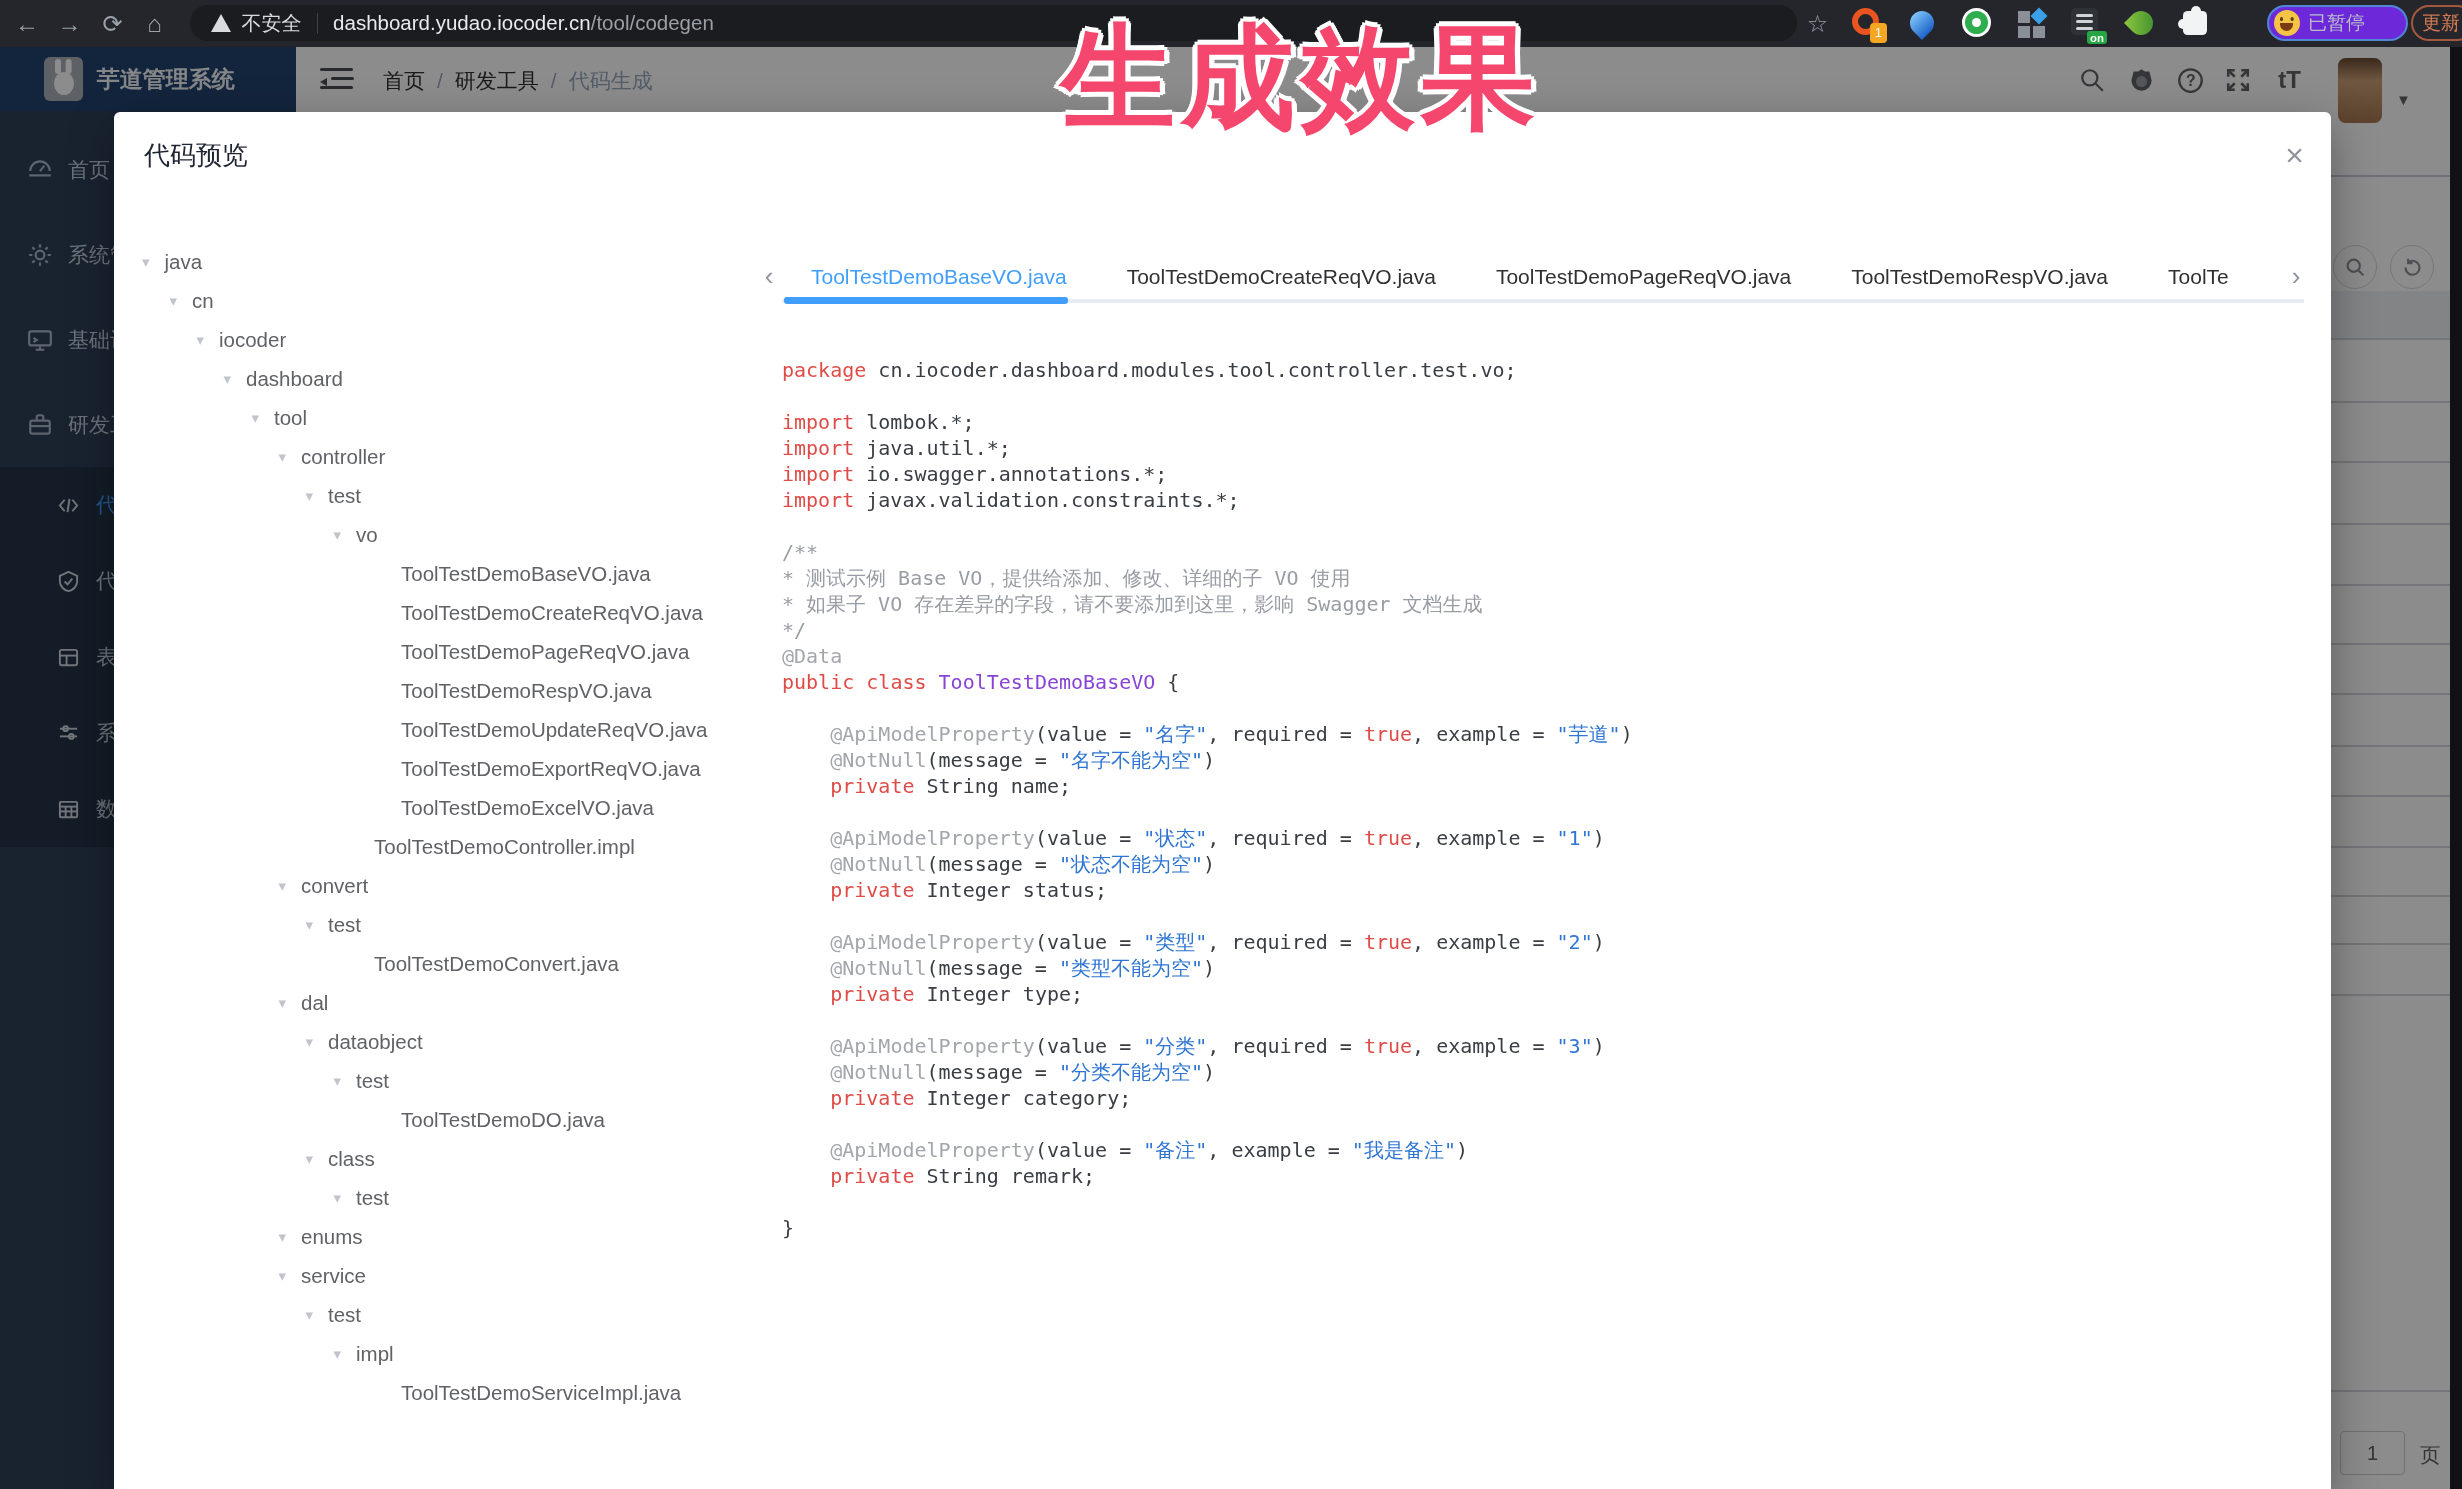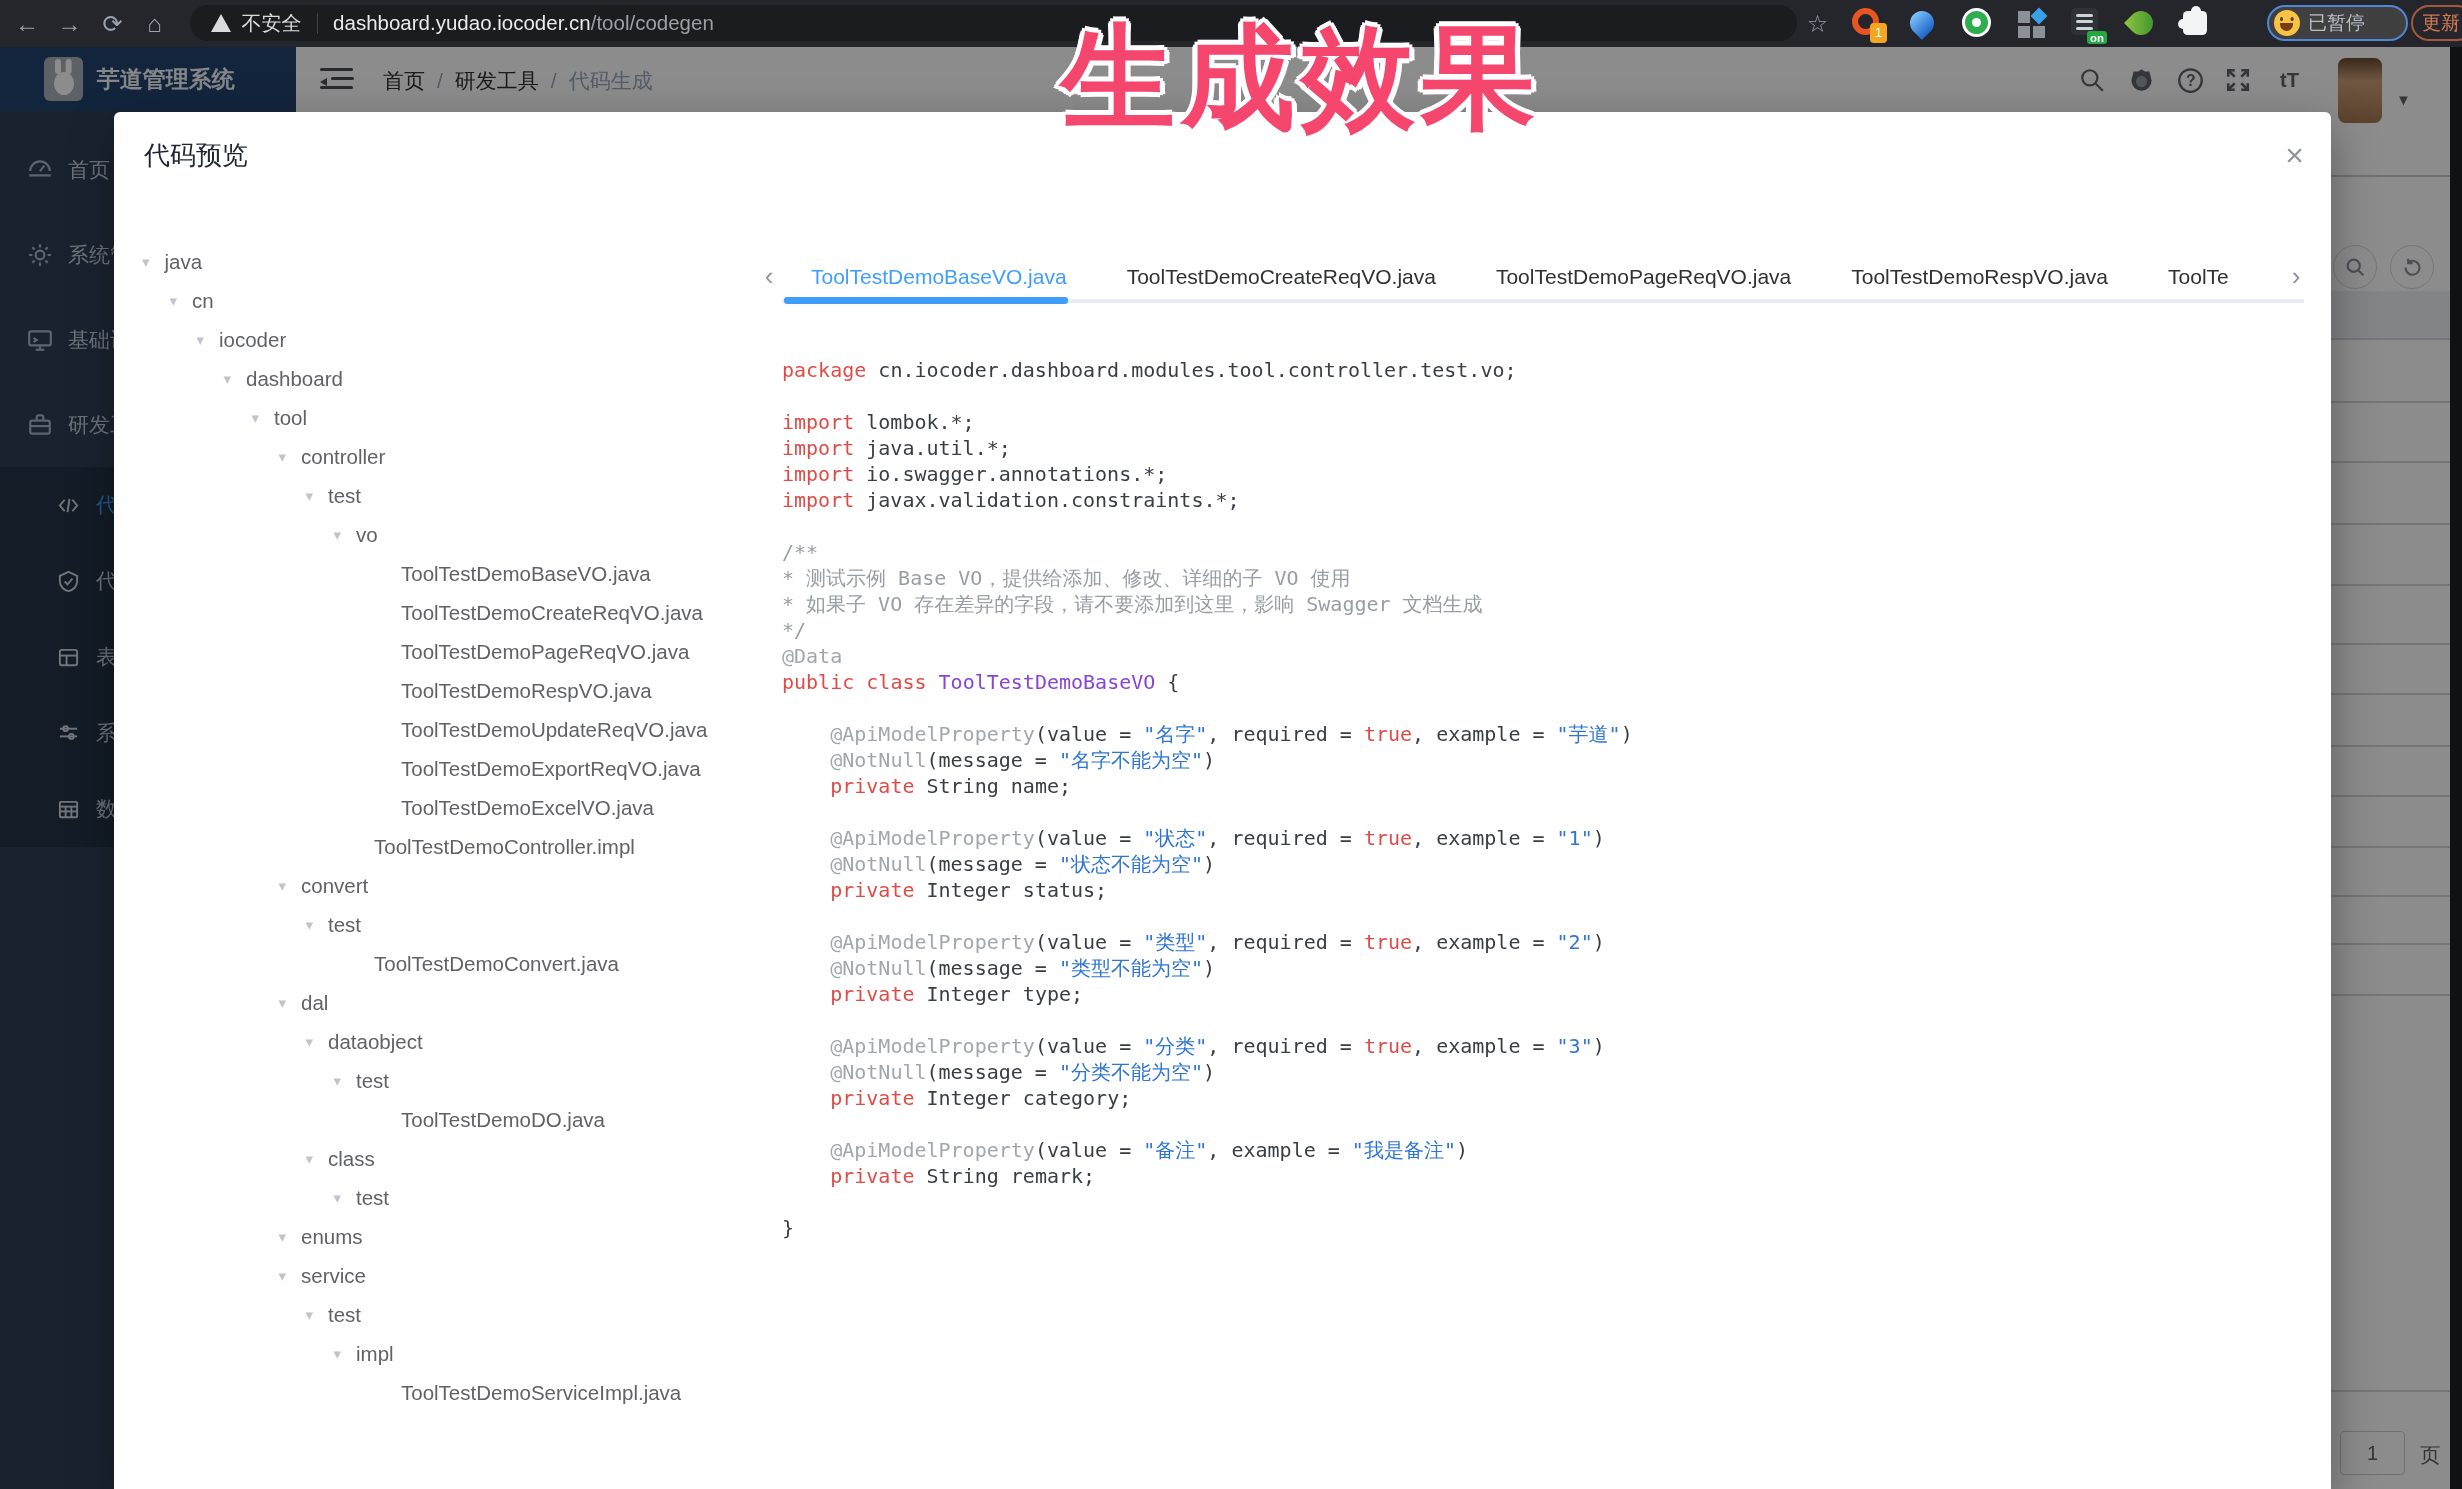--- a/index.html
+++ b/index.html
@@ -35,21 +35,21 @@
   .ext-list-b { width:27px; height:27px; background:#2e3136; border-radius:4.6px; padding:5.3px 4.6px; }
   .ext-list-b i { display:block; height:3px; background:#cfd3d8; margin-bottom:3.8px; border-radius:1.5px; }
   .ext-on { position:absolute; right:-6px; bottom:-6px; background:#27a744; color:#fff; font-size:11.4px;
     border-radius:3px; padding:0.8px 3px; font-weight:bold; }
   .ext-leaf { width:24px; height:24px; margin:3px; background:linear-gradient(135deg,#8cc63f,#3c8c2f);
     border-radius:0 50% 50% 50%; transform:rotate(-45deg); }
   .ext-puzzle { position:relative; width:24px; height:24px; margin:3px; background:#f1f3f4; border-radius:4.6px; }
   .ext-puzzle::before { content:""; position:absolute; left:7.6px; top:-5.3px; width:10px; height:10px; border-radius:50%; background:#f1f3f4; }
   .ext-puzzle::after { content:""; position:absolute; left:-5.3px; top:7.6px; width:10px; height:10px; border-radius:50%; background:#f1f3f4; }
   #paused-pill { position:absolute; left:2267px; top:5.3px; width:141px; height:36px; border:2.3px solid #4f86d6;
-    border-radius:18px; background:#404040; display:flex; align-items:center; }
+    border-radius:18px; background:#6d28d9; display:flex; align-items:center; }
   .face { width:26px; height:26px; border-radius:50%; background:#f6c445; margin-left:5.3px; position:relative; }
   .face::before { content:""; position:absolute; left:5.3px; top:6.8px; width:3.8px; height:3.8px; border-radius:50%;
     background:#5a4014; box-shadow:10.6px 0 0 #5a4014; }
   .face::after { content:""; position:absolute; left:6px; top:13px; width:13px; height:7.6px;
     border-radius:0 0 7.6px 7.6px; background:#7a3c14; }
   #paused-label { color:#b8bfc9; font-size:19px; margin-left:7.6px; }
   #update-pill { position:absolute; left:2411px; top:5.3px; width:64px; height:36px; border:2.3px solid #a4593e;
     border-radius:18px; display:flex; align-items:center; color:#cd7752; font-size:19px; padding-left:9px; }
   #update-dots { position:absolute; right:7.6px; color:#cd7752; font-size:20px; letter-spacing:0; }
 
@@ -176,21 +176,21 @@
           <polyline points="3,9 3,3 9,3"></polyline>
           <polyline points="15,3 21,3 21,9"></polyline>
           <polyline points="21,15 21,21 15,21"></polyline>
           <polyline points="9,21 3,21 3,15"></polyline>
           <line x1="3" y1="3" x2="9" y2="9"></line>
           <line x1="21" y1="3" x2="15" y2="9"></line>
           <line x1="21" y1="21" x2="15" y2="15"></line>
           <line x1="3" y1="21" x2="9" y2="15"></line>
         </svg>
     </div>
-    <div class="hdr-ic" style="left:2270px; font-size:20px; font-weight:bold;">tT</div>
+    <div class="hdr-ic" style="left:2270px; font-size:24px; font-weight:bold;">tT</div>
     <div id="header-avatar"></div>
     <div id="avatar-caret">▼</div>
     <div id="logo-area">
       <div id="logo-img"></div>
       <div id="app-title">芋道管理系统</div>
     </div>
   </div>
 
   <div id="sidebar">
     <div id="sidebar-menu">

